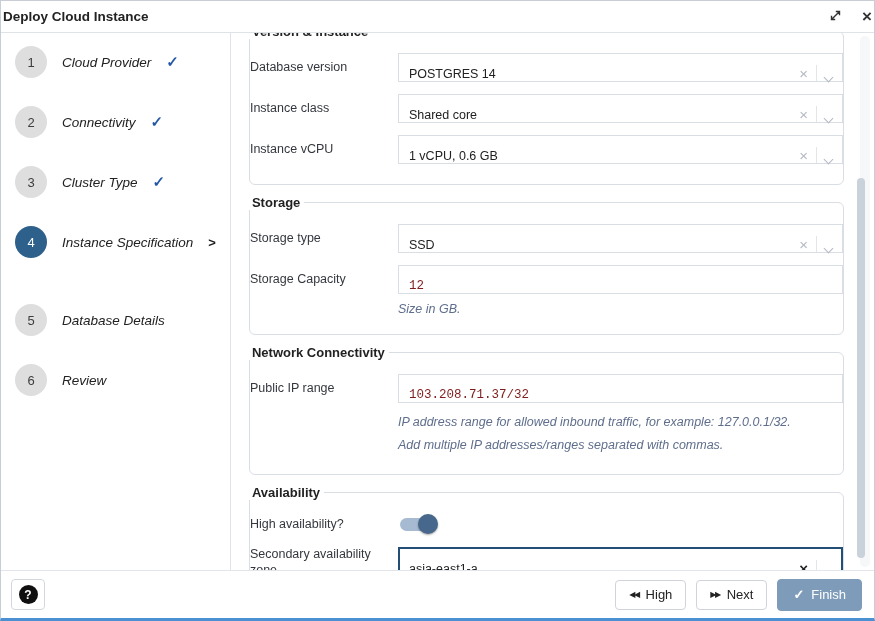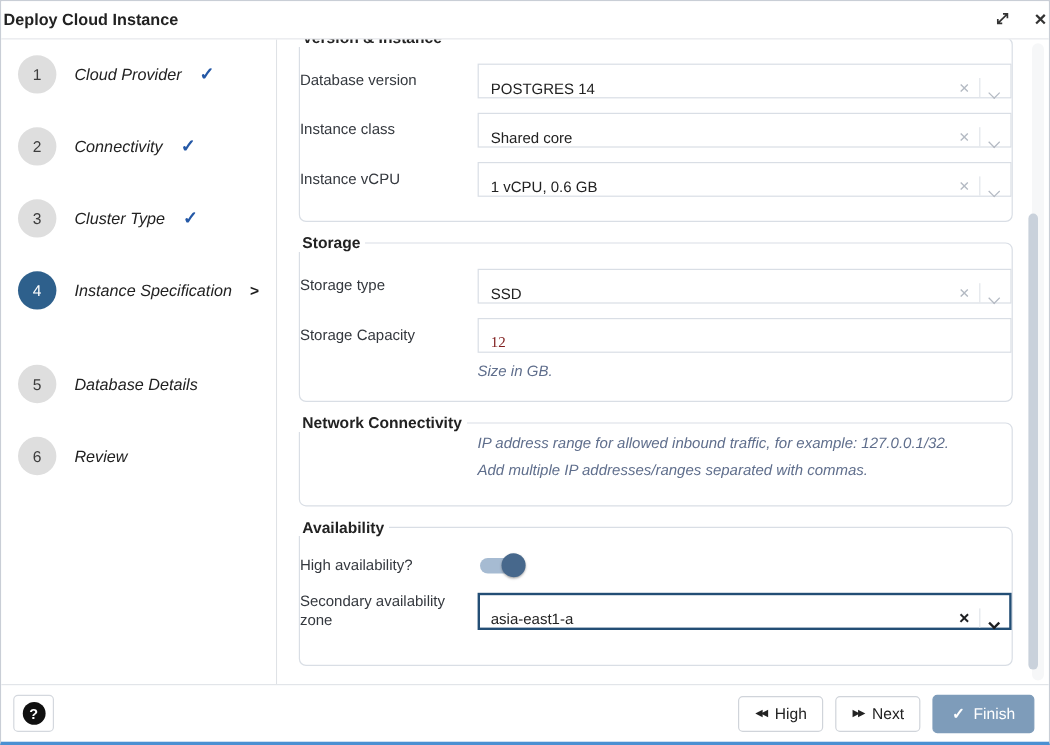--- a/index.html
+++ b/index.html
@@ -41,21 +41,21 @@
   .fs-version { margin-top: -9px; }
   .fs-storage, .fs-network, .fs-availability { margin-top: 8px; }
   .fs-availability { padding-bottom: 16px; }
 
   .row { display: flex; align-items: center; margin: 12px 0; }
   .row-label { flex: 0 0 148px; font-size: 12.5px; color: #34383e; padding-right: 10px; line-height: 1.3; }
   .control { flex: 1; height: 29px; border: 1px solid #d9dee5; border-radius: 0;
              display: flex; align-items: flex-end; padding: 0 10px; background: #fff; }
   .control .value { flex: 1; font-size: 12.5px; color: #222; white-space: nowrap; overflow: hidden; }
   .control input { width: 100%; border: none; outline: none; background: transparent;
-                   font-family: Liberation Serif, serif; font-size: 12.5px; color: #7f1d1d; }
+                   font-family: Liberation Mono, monospace; font-size: 12.5px; color: #7f1d1d; }
   .clear-x { color: #b4bac3; font-size: 15px; line-height: 1; cursor: pointer; }
   .sep { width: 1px; height: 16px; background: #e2e5ea; margin: 0 8px; }
   .chev { width: 7px; height: 7px; border-right: 1.6px solid #b4bac3; border-bottom: 1.6px solid #b4bac3;
           transform: rotate(45deg); margin-top: -4px; cursor: pointer; }
   .control.focused { border: 2px solid #234e75; height: 31px; padding: 0 9px; }
   .control.focused .clear-x { color: #1c1e21; font-weight: bold; }
   .control.focused .chev { border-color: #1c1e21; border-right-width: 2px; border-bottom-width: 2px; }
 
   .helper { margin-left: 148px; font-size: 12.5px; color: #5f6e8c; margin-top: -4px; margin-bottom: 10px; font-style: italic; }
   .helper.multi div { line-height: 1.8; }
@@ -203,20 +203,26 @@
           <div class="control">
             <input type="text" value="12" style="">
           </div>
         </div>
         <div class="helper">Size in GB.</div>
       </fieldset>
 
       <fieldset class="fs-network">
         <legend>Network Connectivity</legend>
 
+        <div class="row">
+          <div class="row-label">Public IP range</div>
+          <div class="control">
+            <input type="text" value="103.208.71.37/32" style="">
+          </div>
+        </div>
         <div class="helper multi">
           <div>IP address range for allowed inbound traffic, for example: 127.0.0.1/32.</div>
           <div>Add multiple IP addresses/ranges separated with commas.</div>
         </div>
       </fieldset>
 
       <fieldset class="fs-availability">
         <legend>Availability</legend>
 
         <div class="row">

